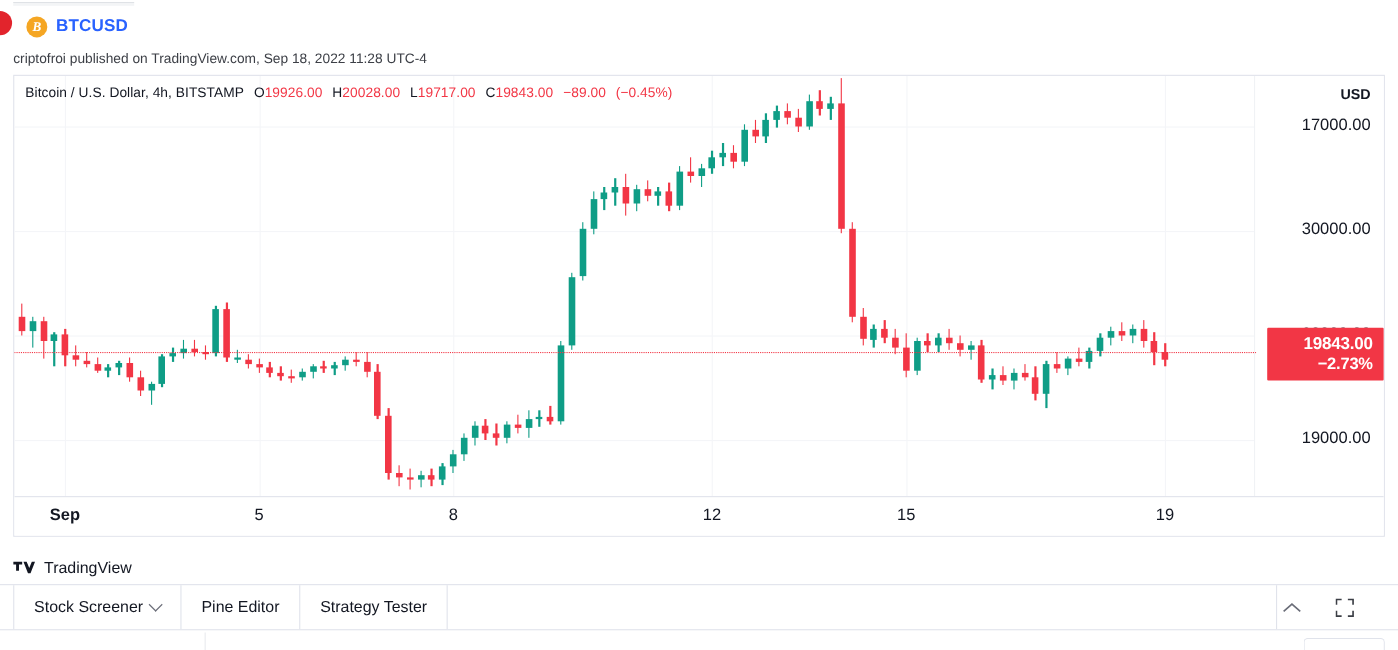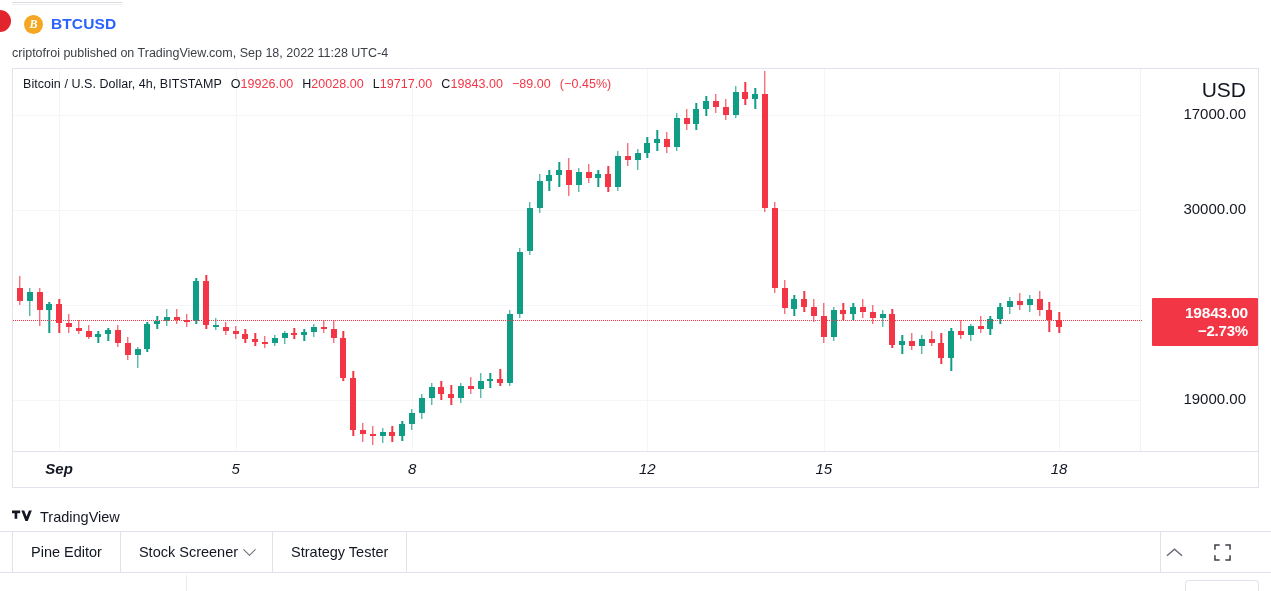--- a/index.html
+++ b/index.html
@@ -106,21 +106,20 @@
     border-left: 1px solid #f0f2f5;
     background: #ffffff;
   }
 
   .time-scale {
     position: absolute;
     left: 0; bottom: 0;
     width: 1245px; height: 36px;
     border-top: 1px solid #e0e3eb;
     background: #ffffff;
-    font-style: italic;
   }
 
   
   .legend {
     position: absolute;
     left: 10px; top: 8px;
     font-size: 12.5px;
     color: #131722;
     white-space: nowrap;
     z-index: 6;
@@ -176,23 +175,23 @@
     position: absolute;
     right: 12px;
     font-size: 15px;
     color: #131722;
     white-space: nowrap;
     text-align: right;
   }
   .currency-label {
     position: absolute;
     right: 12px; top: 9px;
-    font-size: 21px;
+    font-size: 13px;
     color: #131722;
-    font-weight: normal;
+    font-weight: bold;
   }
   .price-badge {
     position: absolute;
     right: 0;
     width: 106px;
     background: #f23645;
     color: #ffffff;
     padding: 5px 10px 6px 10px;
     text-align: right;
     z-index: 7;
@@ -787,43 +786,43 @@
       </div>
     </div>
 
     <div class="time-scale">
       <div id="time-ticks">
           <div class="time-label bold" style="left: 46.1px;">Sep</div>
           <div class="time-label" style="left: 222.6px;">5</div>
           <div class="time-label" style="left: 399.1px;">8</div>
           <div class="time-label" style="left: 634.3px;">12</div>
           <div class="time-label" style="left: 810.8px;">15</div>
-          <div class="time-label" style="left: 1046.1px;">18</div>
+          <div class="time-label" style="left: 1046.1px;">19</div>
         </div>
     </div>
   </div>
 
   <div class="tv-brand">
     <div class="tv-logo">
       <svg width="21" height="14" viewBox="0 0 36 22">
         <path d="M0 0 H14 V4.5 H9 V14 H4.5 V4.5 H0 Z" fill="#131722"></path>
         <path d="M16 0 H21 L25 10 L29 0 H34 L27 18 H23 Z" fill="#131722"></path>
       </svg>
     </div>
     <div class="tv-brand-text">TradingView</div>
   </div>
 
   <div class="bottom-bar">
     <div id="bb-items" style="display:flex;align-items:stretch;">
         <div class="bb-item">
-          <span>Pine Editor</span>
+          <span>Stock Screener</span>
+          <span class="chev-down"></span>
         </div>
         <div class="bb-item">
-          <span>Stock Screener</span>
-          <span class="chev-down"></span>
+          <span>Pine Editor</span>
         </div>
         <div class="bb-item">
           <span>Strategy Tester</span>
         </div>
       </div>
     <div class="bb-spacer"></div>
     <div class="bb-right">
       <div class="icon-btn">
         <svg width="17" height="11" viewBox="0 0 18 11">
           <path d="M1 9 L9 2 L17 9" fill="none" stroke="#6a6d78" stroke-width="1.6"></path>

